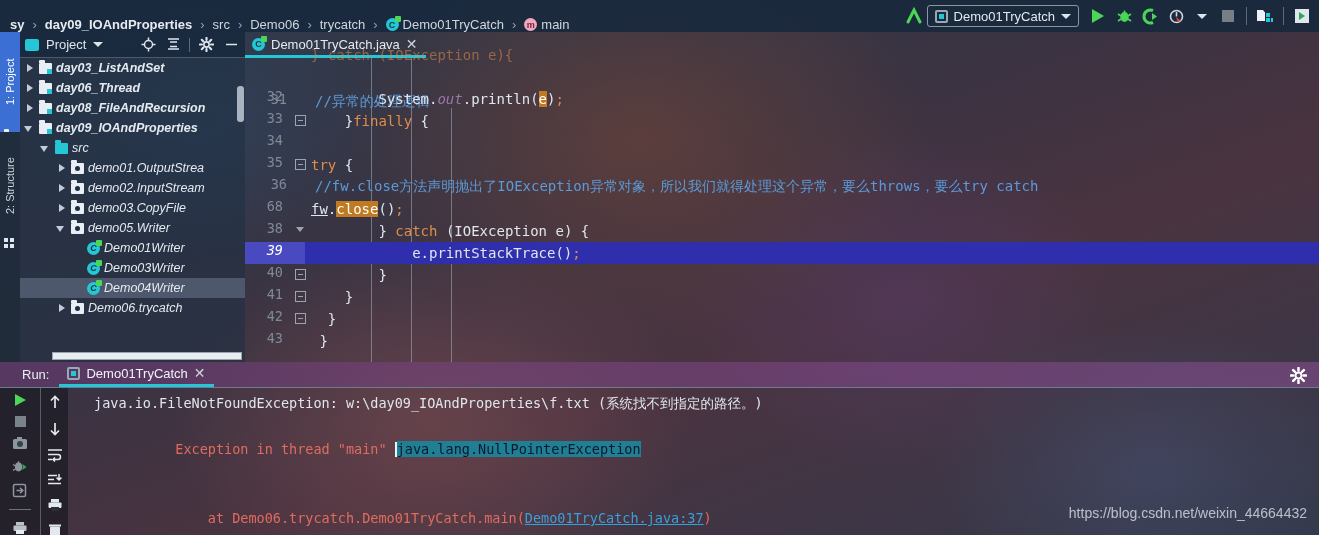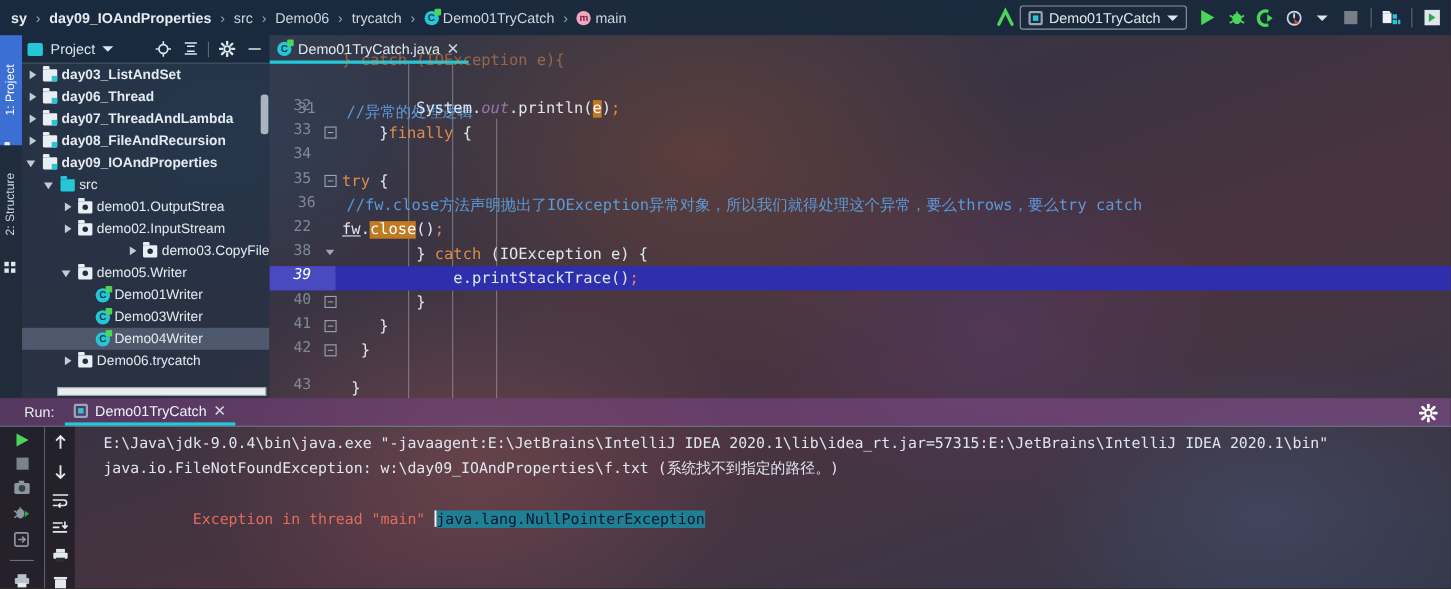--- a/index.html
+++ b/index.html
@@ -20,21 +20,21 @@
       radial-gradient(ellipse 260px 200px at 200px 120px, rgba(45,70,100,0.55), rgba(45,70,100,0) 72%),
       linear-gradient(160deg, #2e3a4a 0%, #3a3342 40%, #4a3340 62%, #33384a 100%);
   }
 
   
   #topbar {
     position: absolute; left:0; top:0; width:1319px; height:32px;
     background: rgba(22,40,60,0.86);
     display:flex; align-items:center;
   }
-  #breadcrumb { display:flex; align-items:center; height:32px; padding-left:8px; gap:0; }
+  #breadcrumb { display:flex; align-items:flex-end; height:32px; padding-left:8px; gap:0; }
   .crumb {
     display:flex; align-items:center; gap:4px;
     color:#cfd6de; font-size:13px; white-space:nowrap; padding:0 2px;
   }
   .crumb.bold { font-weight:bold; color:#e6ebf0; }
   .crumb-sep { color:#94a2b2; font-size:13px; padding:0 6px; }
 
   .ic-class {
     width:13px;height:13px;border-radius:50%;
     background:#25c6d6; color:#0a3a42; font-size:9px; font-weight:bold;
@@ -100,21 +100,21 @@
     border-bottom:1px solid #4d5a68;
   }
   #project-head .title{color:#dde4ea;font-size:13px;}
   .pill-ic{width:14px;height:12px;background:#25c6d6;border-radius:2px;flex:none;}
   .ph-spacer{flex:1;}
   .ph-btn{width:18px;height:18px;display:flex;align-items:center;justify-content:center;color:#dfe6ed;}
   .ph-sep{width:1px;height:14px;background:#5a6a7a;}
 
   #project-tree {
     position:absolute; left:0; top:26px; width:225px; height:304px;
-    overflow:hidden; background:rgba(30,48,68,0.55);
+    overflow:hidden; background:rgba(30,48,68,0.55);font-style:italic;
   }
   .tnode {
     display:flex;align-items:center;height:20px;padding-left:4px;gap:4px;
     color:#e4eaf0;font-size:12.5px;white-space:nowrap;
   }
   .tnode.sel{background:rgba(160,170,200,0.32);}
   .tnode.bold{font-weight:bold;}
   .arrow{width:11px;height:11px;flex:none;position:relative;}
   .arrow.closed::after{content:"";position:absolute;left:3px;top:1px;border-top:4.5px solid transparent;border-bottom:4.5px solid transparent;border-left:6px solid #c3ccd6;}
   .arrow.open::after{content:"";position:absolute;left:0px;top:3px;border-left:4.5px solid transparent;border-right:4.5px solid transparent;border-top:6px solid #c3ccd6;}
@@ -362,25 +362,20 @@
             <span>day03_ListAndSet</span>
           </div>
           <div class="tnode bold" style="padding-left: 4px;">
             <span class="arrow closed"></span>
             <span class="fold"></span>
             <span>day06_Thread</span>
           </div>
           <div class="tnode bold" style="padding-left: 4px;">
             <span class="arrow closed"></span>
             <span class="fold"></span>
-            <span>day07_ThreadAndLambda</span>
-          </div>
-          <div class="tnode bold" style="padding-left: 4px;">
-            <span class="arrow closed"></span>
-            <span class="fold"></span>
             <span>day08_FileAndRecursion</span>
           </div>
           <div class="tnode bold" style="padding-left: 4px;">
             <span class="arrow open"></span>
             <span class="fold"></span>
             <span>day09_IOAndProperties</span>
           </div>
           <div class="tnode" style="padding-left: 20px;">
             <span class="arrow open"></span>
             <span class="fold src"></span>
@@ -389,21 +384,21 @@
           <div class="tnode" style="padding-left: 36px;">
             <span class="arrow closed"></span>
             <span class="pkg"></span>
             <span>demo01.OutputStrea</span>
           </div>
           <div class="tnode" style="padding-left: 36px;">
             <span class="arrow closed"></span>
             <span class="pkg"></span>
             <span>demo02.InputStream</span>
           </div>
-          <div class="tnode" style="padding-left: 36px; justify-content: flex-end;">
+          <div class="tnode" style="padding-left: 36px;">
             <span class="arrow closed"></span>
             <span class="pkg"></span>
             <span>demo03.CopyFile</span>
           </div>
           <div class="tnode" style="padding-left: 36px;">
             <span class="arrow open"></span>
             <span class="pkg"></span>
             <span>demo05.Writer</span>
           </div>
           <div class="tnode" style="padding-left: 52px;">
@@ -470,21 +465,21 @@
           <div style="position: absolute; left: 0px; top: 96px; width: 1074px; height: 22px;">
             <span class="lineno">35</span>
             <span class="foldmark box"></span>
             <span class="codetext">        <span class="kw">try</span> {</span>
           </div>
           <div style="position: absolute; left: 4px; top: 118px; width: 1074px; height: 22px;">
             <span class="lineno">36</span>
             <span class="codetext">            <span class="cmt">//fw.close方法声明抛出了IOException异常对象，所以我们就得处理这个异常，要么throws，要么try catch</span></span>
           </div>
           <div style="position: absolute; left: 0px; top: 140px; width: 1074px; height: 22px;">
-            <span class="lineno">22</span>
+            <span class="lineno">68</span>
             <span class="codetext">            <span class="und">fw</span>.<span class="hl">close</span>()<span class="semi">;</span></span>
           </div>
           <div style="position: absolute; left: 0px; top: 162px; width: 1074px; height: 22px;">
             <span class="lineno">38</span>
             <span class="foldmark arrowdn"></span>
             <span class="codetext">        } <span class="kw">catch</span> (IOException e) {</span>
           </div>
           <div style="position: absolute; left: 0px; top: 184px; width: 1074px; height: 22px;">
             <div class="rowsel"></div>
             <div class="rowsel-gut"></div>
@@ -499,21 +494,21 @@
           <div style="position: absolute; left: 0px; top: 228px; width: 1074px; height: 22px;">
             <span class="lineno">41</span>
             <span class="foldmark box"></span>
             <span class="codetext">    }</span>
           </div>
           <div style="position: absolute; left: 0px; top: 250px; width: 1074px; height: 22px;">
             <span class="lineno">42</span>
             <span class="foldmark box"></span>
             <span class="codetext">  }</span>
           </div>
-          <div style="position: absolute; left: 0px; top: 272px; width: 1074px; height: 22px; margin-top: 12px;">
+          <div style="position: absolute; left: 0px; top: 272px; width: 1074px; height: 22px;">
             <span class="lineno">43</span>
             <span class="codetext"> }</span>
           </div>
         </div>
     </div>
   </div>
 
   <div id="run-panel">
     <div id="run-head">
       <span id="run-label">Run:</span>
@@ -599,26 +594,26 @@
         </span>
         <span class="rt-ic">
           <svg width="14" height="15" viewBox="0 0 14 15">
             <rect x="2" y="3.5" width="10" height="10" rx="1" fill="#e3e9ef"></rect>
             <rect x="1" y="1.5" width="12" height="2" fill="#e3e9ef"></rect>
           </svg>
         </span>
       </div>
 
       <div id="console">
-        <div class="cline">E:\Java\jdk-9.0.4\bin\java.exe "-javaagent:E:\JetBrains\IntelliJ IDEA 2020.1\lib\idea_rt.jar=57315:E:\JetBrains\IntelliJ IDEA 2020.1\bin"</div>
         <div class="cline">java.io.FileNotFoundException: w:\day09_IOAndProperties\f.txt (系统找不到指定的路径。)</div>
         <div class="cline">
           <span class="err">Exception in thread "main" </span><span class="caretbar"></span><span class="selhl">java.lang.NullPointerException</span>
         </div>
         <div class="cline">
           <span class="err">    at Demo06.trycatch.Demo01TryCatch.main(</span><span class="link">Demo01TryCatch.java:37</span><span class="err">)</span>
         </div>
 
+        <div id="watermark">https://blog.csdn.net/weixin_44664432</div>
       </div>
     </div>
   </div>
 
 </div>
 
 </body></html>

